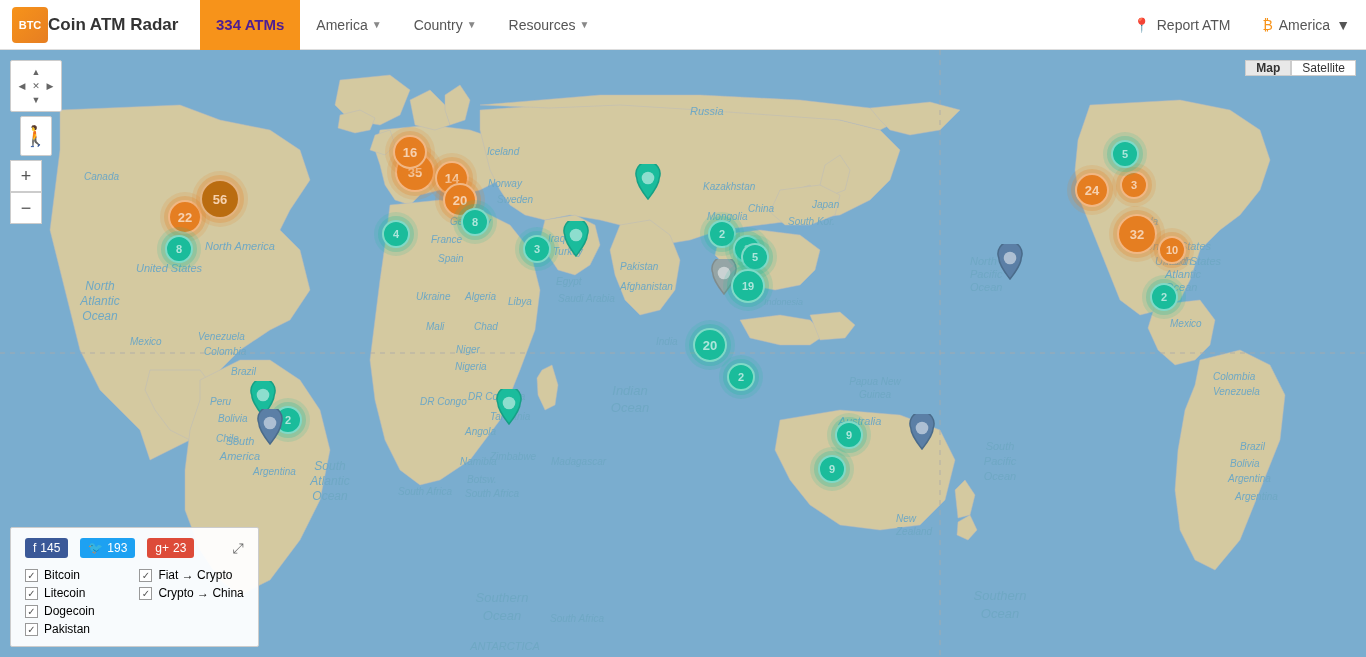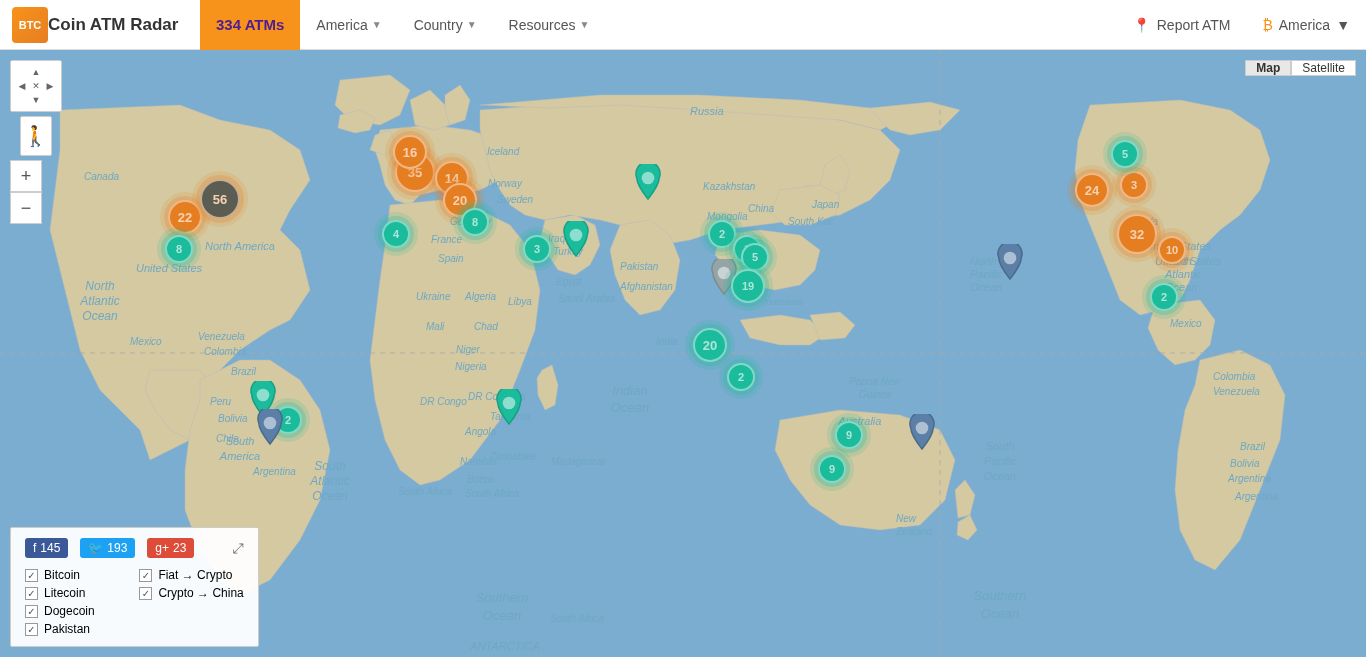--- a/index.html
+++ b/index.html
@@ -439,21 +439,21 @@
         <div style="position:relative;display:flex;align-items:center;justify-content:center;width:34px;height:34px;">
     <div style="position:absolute;border-radius:50%;width:50px;height:50px;background:#e67e22;opacity:0.15;top:-8px;left:-8px;"></div>
     <div style="position:absolute;border-radius:50%;width:42px;height:42px;background:#e67e22;opacity:0.25;top:-4px;left:-4px;"></div>
     <div style="width:34px;height:34px;border-radius:50%;background:#e67e22;border:2px solid rgba(255,255,255,0.7);display:flex;align-items:center;justify-content:center;color:white;font-weight:bold;font-size:13px;">22</div>
   </div>
       </div>
       <div style="position: absolute; z-index: 5; cursor: pointer; left: 200px; top: 129px;">
         <div style="position:relative;display:flex;align-items:center;justify-content:center;width:40px;height:40px;">
     <div style="position:absolute;border-radius:50%;width:56px;height:56px;background:#e67e22;opacity:0.15;top:-8px;left:-8px;"></div>
     <div style="position:absolute;border-radius:50%;width:48px;height:48px;background:#e67e22;opacity:0.25;top:-4px;left:-4px;"></div>
-    <div style="width:40px;height:40px;border-radius:50%;background:#0c4a6e;border:2px solid rgba(255,255,255,0.7);display:flex;align-items:center;justify-content:center;color:white;font-weight:bold;font-size:13px;">56</div>
+    <div style="width:40px;height:40px;border-radius:50%;background:#a16207;border:2px solid rgba(255,255,255,0.7);display:flex;align-items:center;justify-content:center;color:white;font-weight:bold;font-size:13px;">56</div>
   </div>
       </div>
       <div style="position: absolute; z-index: 5; cursor: pointer; left: 165px; top: 185px;">
         <div style="position:relative;display:flex;align-items:center;justify-content:center;width:28px;height:28px;">
     <div style="position:absolute;border-radius:50%;width:44px;height:44px;background:#1abc9c;opacity:0.15;top:-8px;left:-8px;"></div>
     <div style="position:absolute;border-radius:50%;width:36px;height:36px;background:#1abc9c;opacity:0.25;top:-4px;left:-4px;"></div>
     <div style="width:28px;height:28px;border-radius:50%;background:#1abc9c;border:2px solid rgba(255,255,255,0.7);display:flex;align-items:center;justify-content:center;color:white;font-weight:bold;font-size:11px;">8</div>
   </div>
       </div>
       <div style="position: absolute; z-index: 5; cursor: pointer; left: 274px; top: 356px;">

